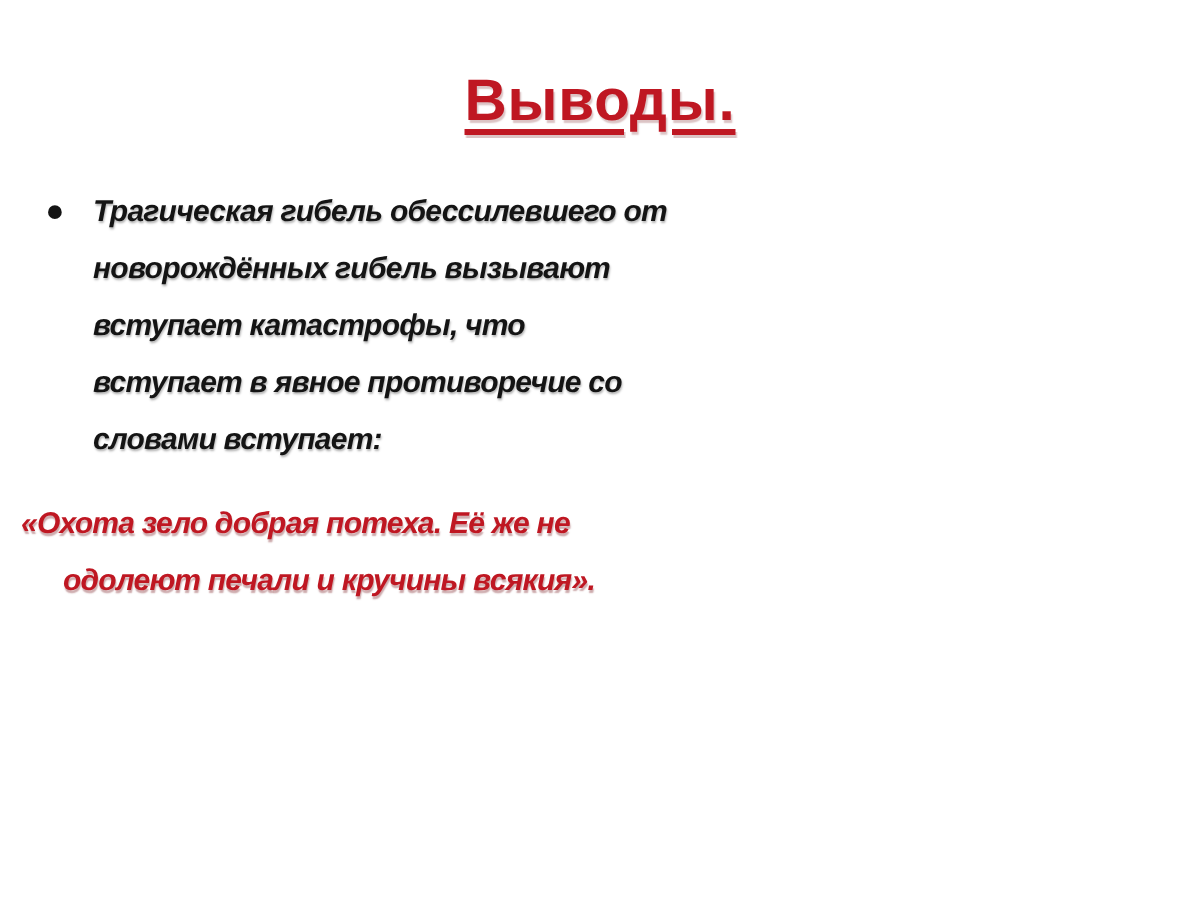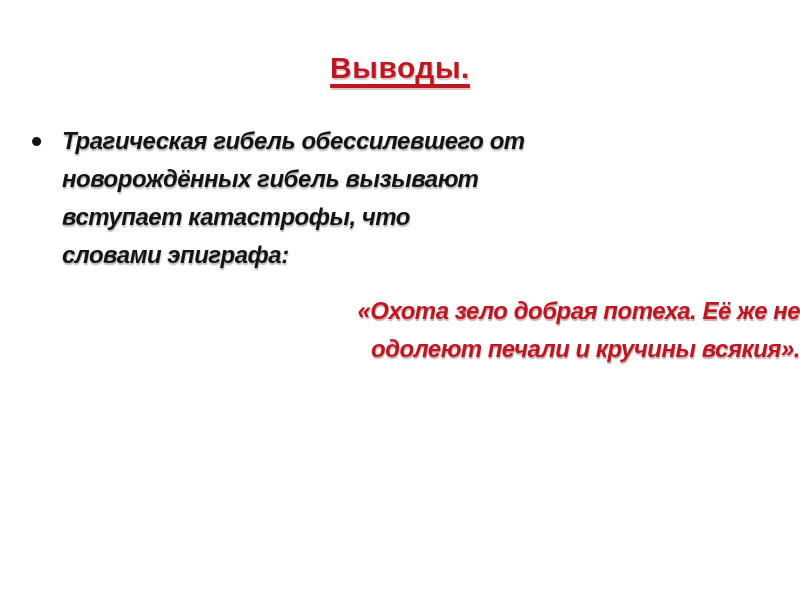--- a/index.html
+++ b/index.html
@@ -12,21 +12,21 @@
     width: 800px;
     height: 600px;
     background: var(--color-background, #ffffff);
     overflow: hidden;
     font-family: "Liberation Sans", "DejaVu Sans", sans-serif;
   }
   .title {
     margin: 0;
     padding-top: 44px;
     text-align: center;
-    font-size: 30px;
+    font-size: 39px;
     line-height: 48px;
     font-weight: bold;
     color: var(--color-accent-red, #bf1722);
     text-decoration: underline;
     text-decoration-thickness: 4px;
     text-underline-offset: 6px;
     text-shadow: 1px 2px 1px rgba(110, 15, 20, 0.25);
     letter-spacing: 0.5px;
   }
   .bullet-paragraph {
@@ -39,59 +39,59 @@
     position: absolute;
     left: 31px;
     top: 0;
     font-size: 32px;
     line-height: 38px;
     font-weight: bold;
     font-style: normal;
     color: var(--color-body-black, #141414);
   }
   .line {
-    font-size: 24px;
+    font-size: 20px;
     line-height: 38px;
     font-weight: bold;
     font-style: italic;
     letter-spacing: -0.5px;
     white-space: nowrap;
   }
   .body-line {
     color: var(--color-body-black, #141414);
     text-shadow: 0.5px 1.5px 1.5px rgba(0, 0, 0, 0.3);
   }
   .quote-paragraph {
     margin-top: 18px;
   }
   .quote-line {
     color: var(--color-accent-red, #bf1722);
     text-shadow: 0.5px 2px 1px rgba(110, 10, 15, 0.35);
-    text-align: right;
   }
   .quote-line.first {
     margin-left: 14px;
   }
   .quote-line.second {
-    margin-left: 60px;
+    margin-left: 42px;
   }
 </style>
 </head>
 <body>
 
 <div class="slide">
 
   <h1 class="title">Выводы.</h1>
 
   <div class="bullet-paragraph">
     <span class="bullet">•</span>
     <div class="line body-line">Трагическая гибель обессилевшего от</div>
     <div class="line body-line">новорождённых гибель вызывают</div>
     <div class="line body-line">вступает катастрофы, что</div>
-    <div class="line body-line">словами эпиграфа:</div>
+    <div class="line body-line">вступает в явное противоречие со</div>
+    <div class="line body-line">словами вступает:</div>
   </div>
 
   <div class="quote-paragraph">
     <div class="line quote-line first">«Охота зело добрая потеха. Её же не</div>
     <div class="line quote-line second">одолеют печали и кручины всякия».</div>
   </div>
 
 </div>
 
 </body></html>

